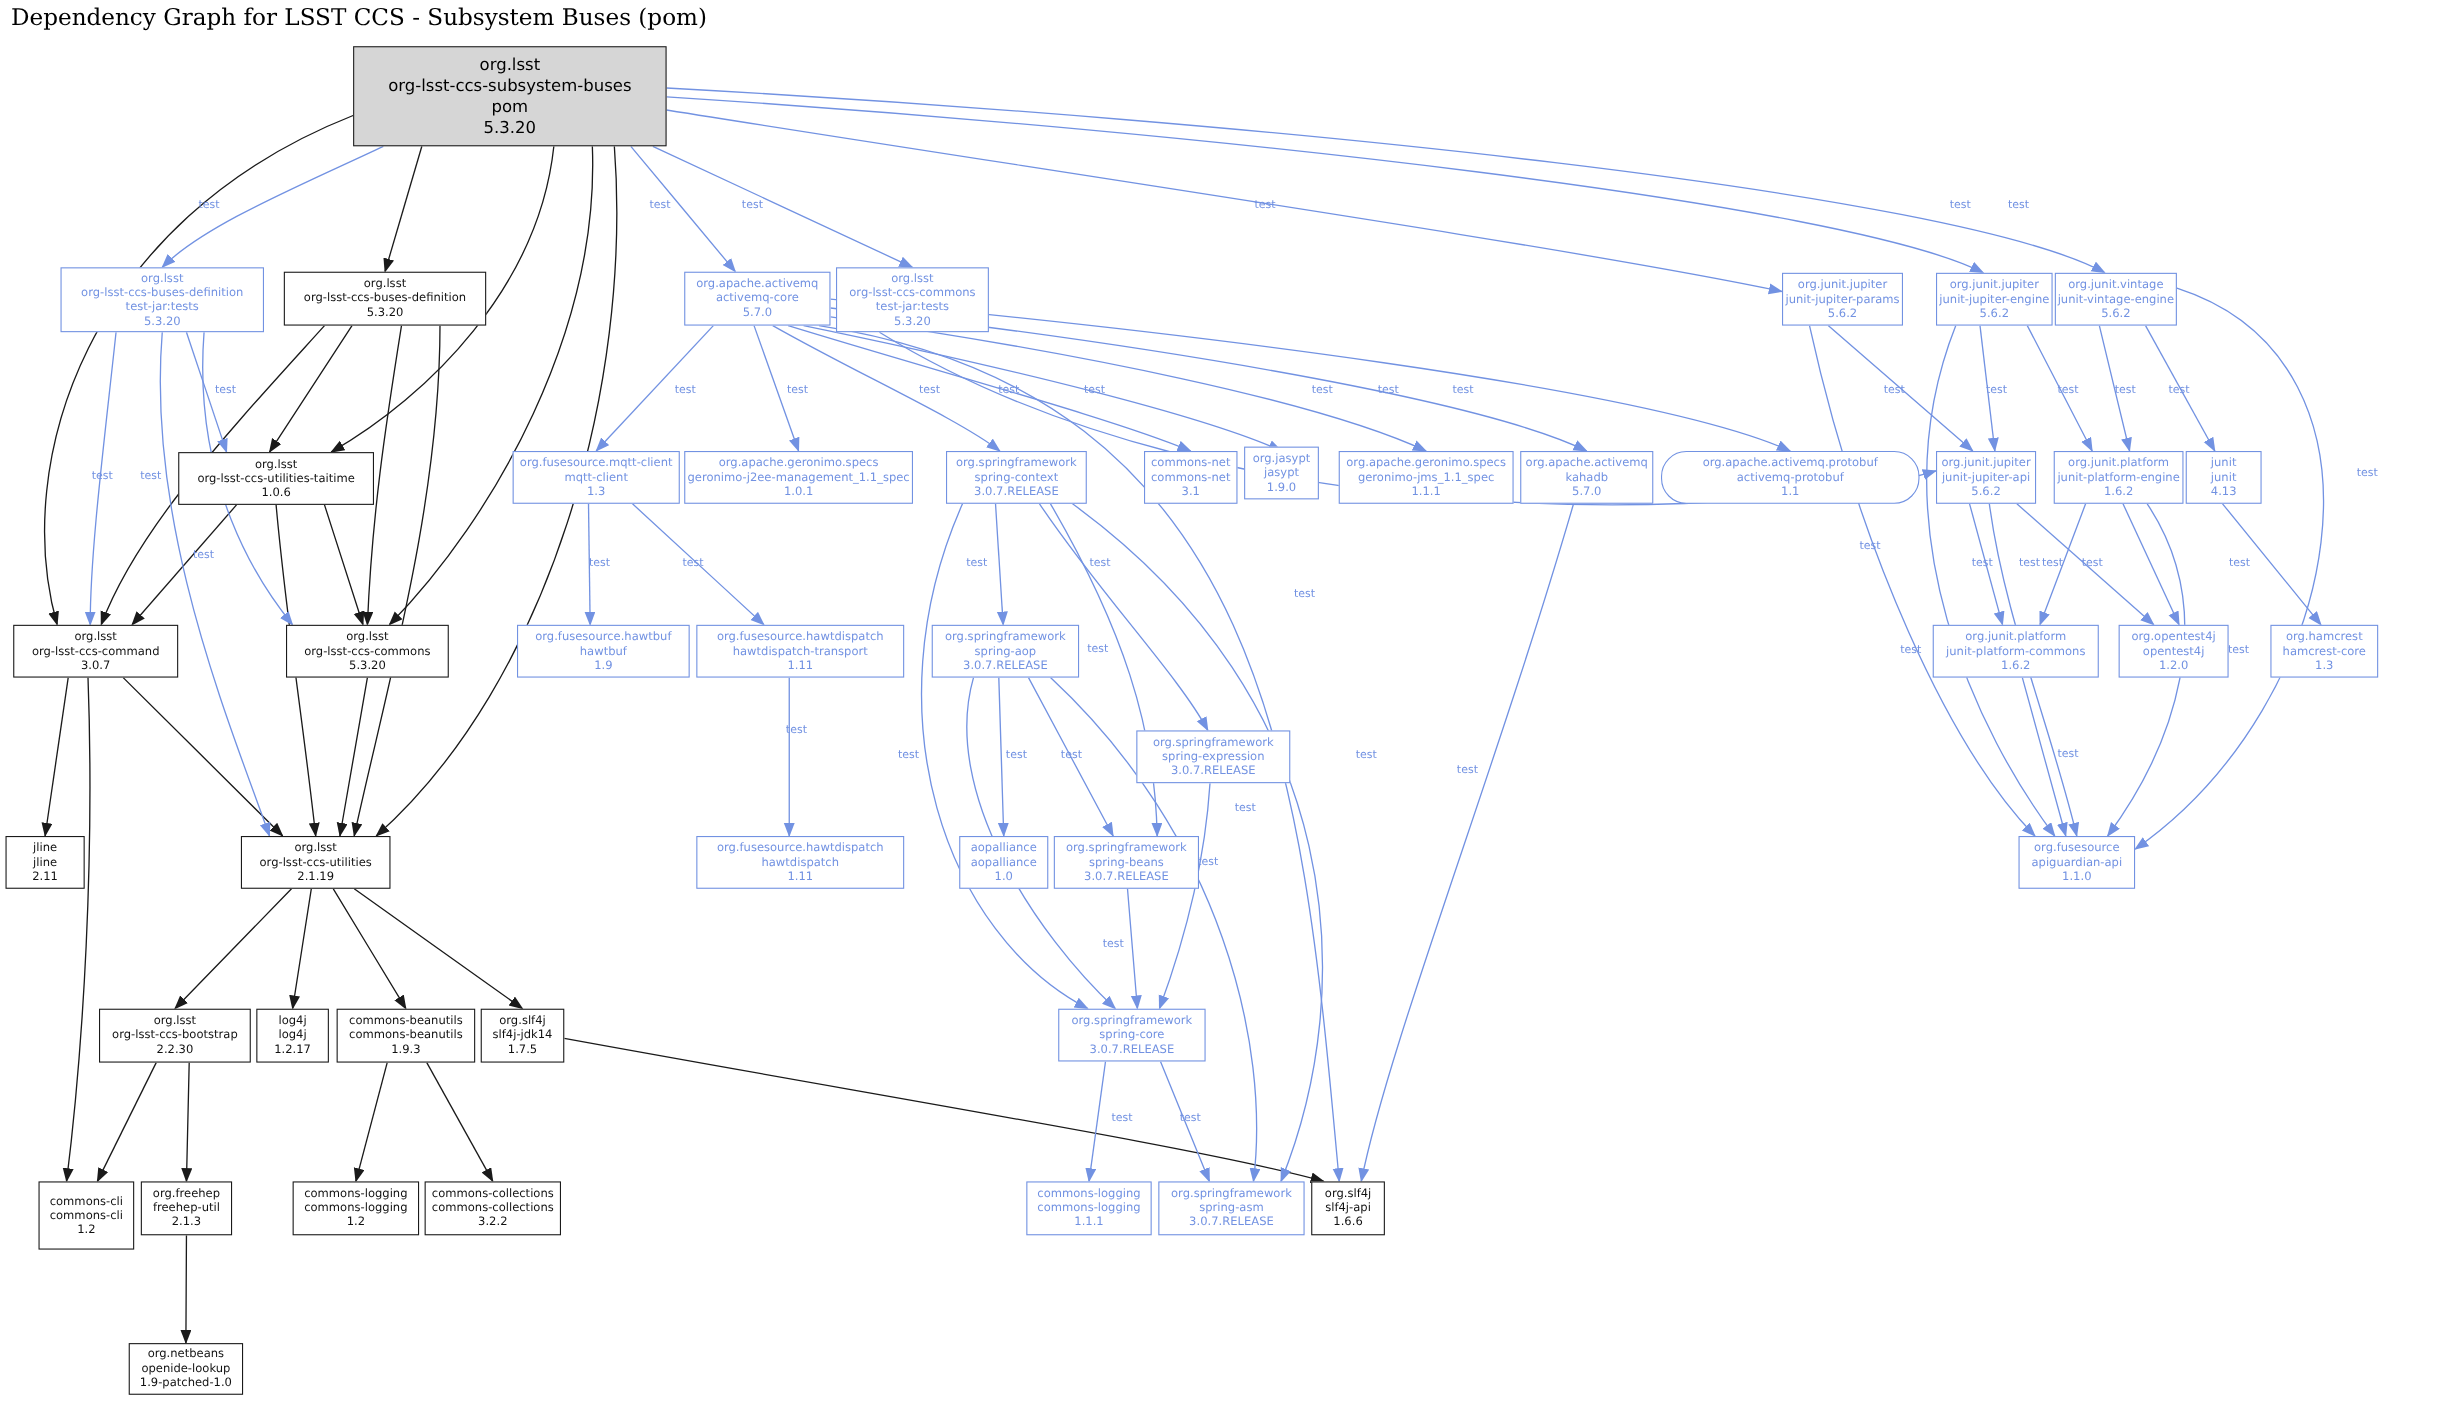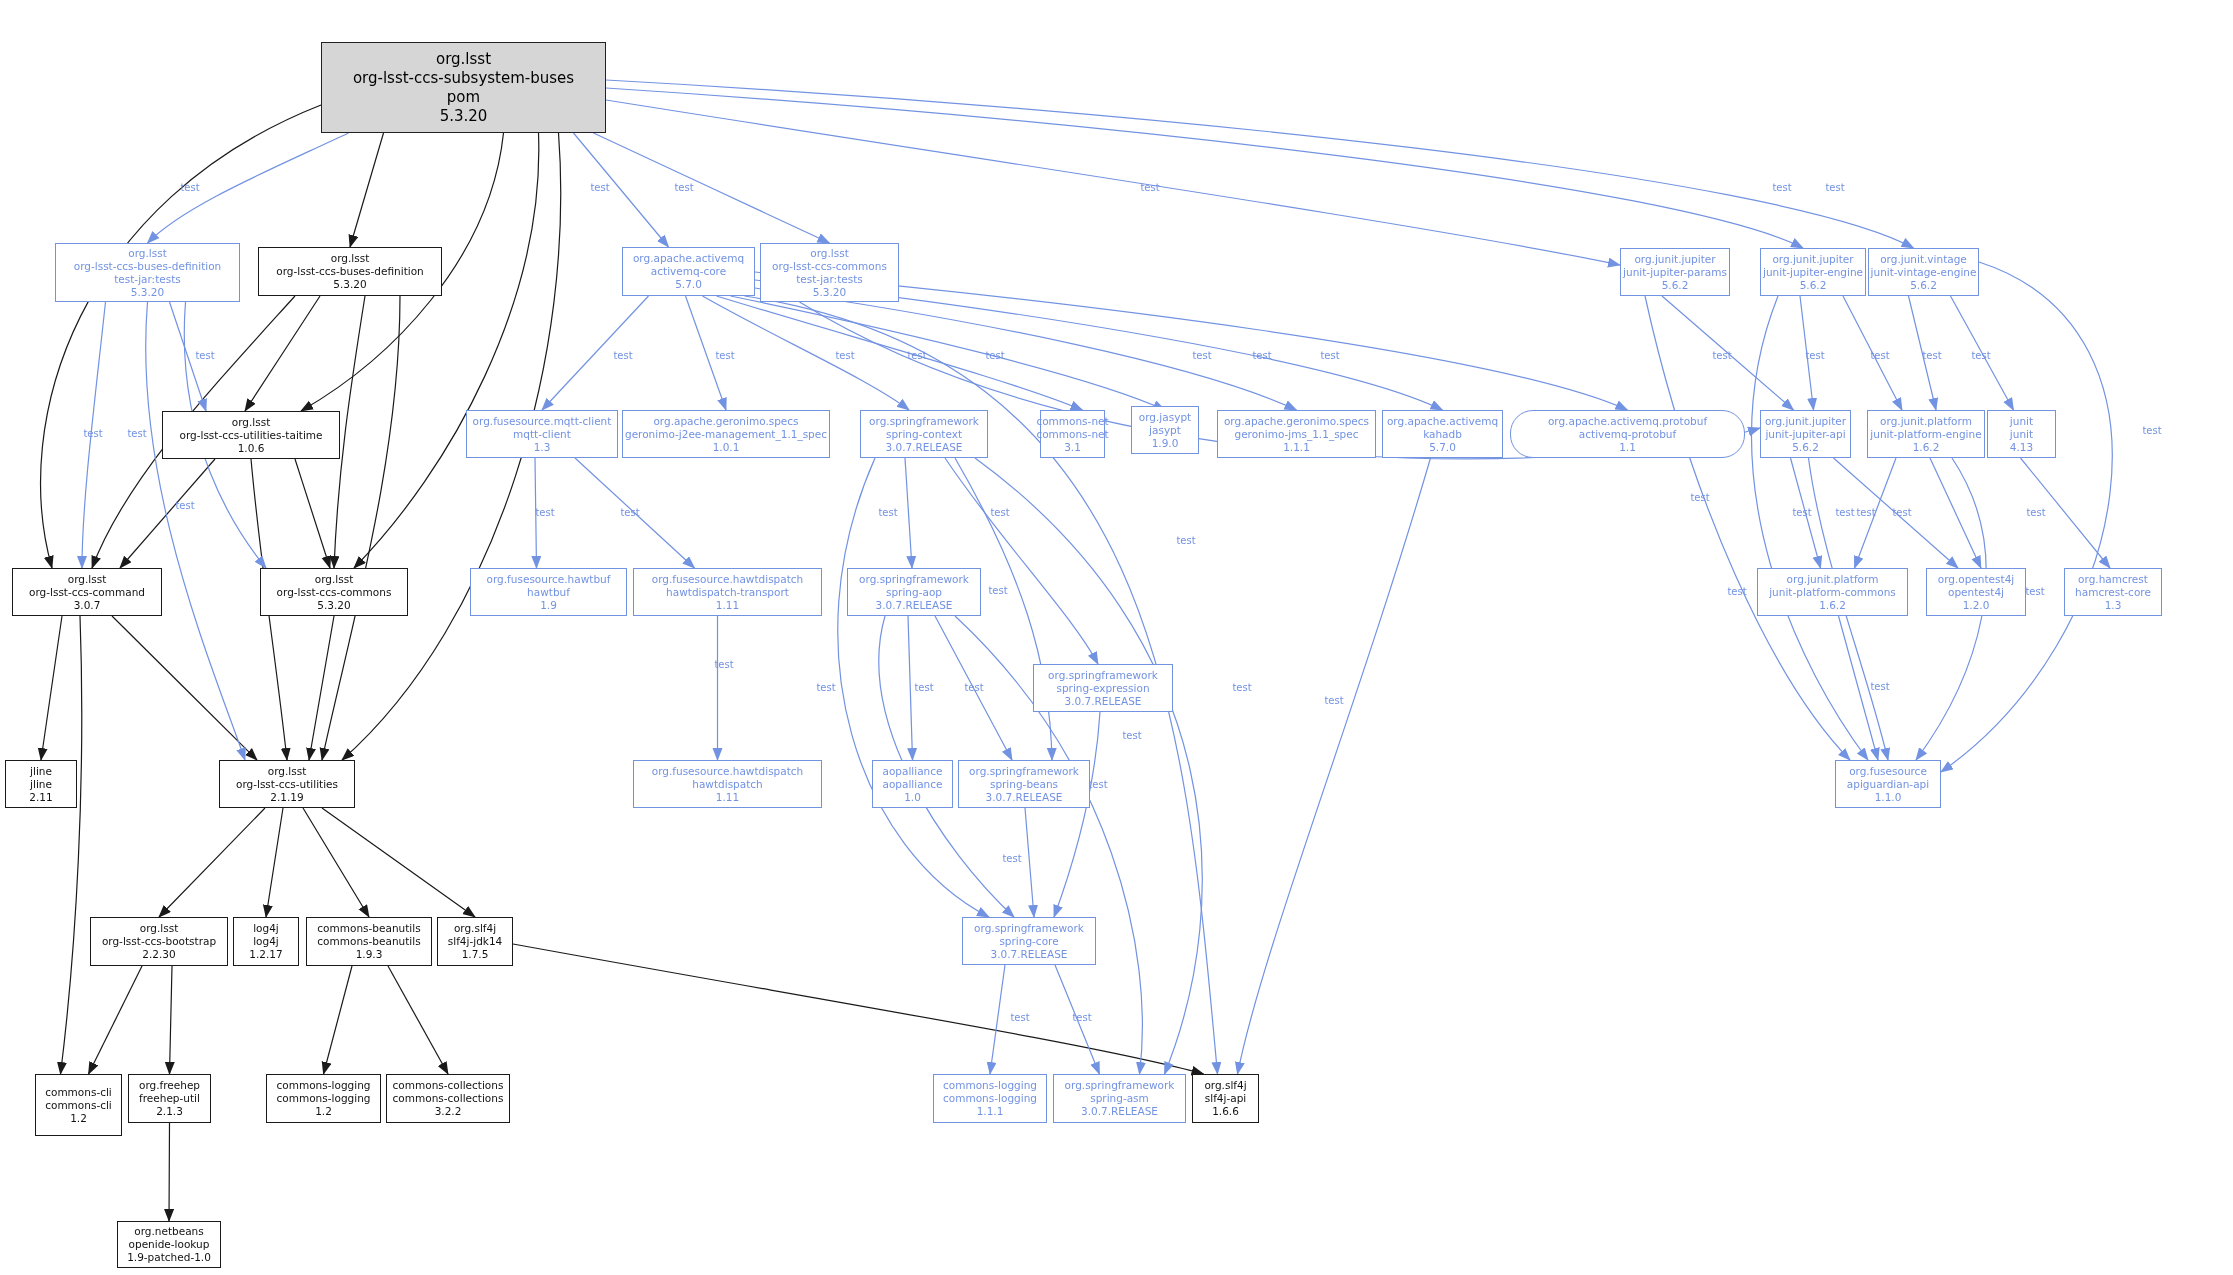--- a/index.html
+++ b/index.html
@@ -108,20 +108,21 @@
       <path d="M1979,262 C2190,330 2130,640 1941,772" class="edge test" marker-end="url(#arrow-test)"></path>
       <path d="M1790.5,458 C1800.5,494.6666666666667 1810.5,531.3333333333334 1820.5,568" class="edge test" marker-end="url(#arrow-test)"></path>
       <path d="M1833.5,458 C1875,494.6666666666667 1916.5,531.3333333333334 1958,568" class="edge test" marker-end="url(#arrow-test)"></path>
       <path d="M1808.5,458 C1822,560 1864,660 1888,760" class="edge test" marker-end="url(#arrow-test)"></path>
       <path d="M1896,458 C1882.1666666666667,494.6666666666667 1868.3333333333333,531.3333333333334 1854.5,568" class="edge test" marker-end="url(#arrow-test)"></path>
       <path d="M1930,458 C1947,494.6666666666667 1964,531.3333333333334 1981,568" class="edge test" marker-end="url(#arrow-test)"></path>
       <path d="M1952,458 C2020,560 1975,680 1916,760" class="edge test" marker-end="url(#arrow-test)"></path>
       <path d="M2020.5,458 C2050.3333333333335,494.6666666666667 2080.1666666666665,531.3333333333334 2110,568" class="edge test" marker-end="url(#arrow-test)"></path>
       <path d="M1838.5,616 C1851.6666666666667,664 1864.8333333333333,712 1878,760" class="edge test" marker-end="url(#arrow-test)"></path>
     </svg>
+  <div id="graph-title">Dependency Graph for LSST CCS - Subsystem Buses (pom)</div>
   <div id="nodes-layer">
       <div class="edge-label" style="left: 190px; top: 187px;">test</div>
       <div class="edge-label" style="left: 600px; top: 187px;">test</div>
       <div class="edge-label" style="left: 684px; top: 187px;">test</div>
       <div class="edge-label" style="left: 1150px; top: 187px;">test</div>
       <div class="edge-label" style="left: 1782px; top: 187px;">test</div>
       <div class="edge-label" style="left: 1835px; top: 187px;">test</div>
       <div class="edge-label" style="left: 205px; top: 355px;">test</div>
       <div class="edge-label" style="left: 93px; top: 433px;">test</div>
       <div class="edge-label" style="left: 185px; top: 505px;">test</div>
@@ -272,21 +273,21 @@
       <div class="node test" style="left: 622px; top: 410px; width: 208px; height: 48px;">
         <div class="node-line">org.apache.geronimo.specs</div>
         <div class="node-line">geronimo-j2ee-management_1.1_spec</div>
         <div class="node-line">1.0.1</div>
       </div>
       <div class="node test" style="left: 860px; top: 410px; width: 128px; height: 48px;">
         <div class="node-line">org.springframework</div>
         <div class="node-line">spring-context</div>
         <div class="node-line">3.0.7.RELEASE</div>
       </div>
-      <div class="node test" style="left: 1040px; top: 410px; width: 65px; height: 48px;">
+      <div class="node test" style="left: 1040px; top: 410px; width: 85px; height: 48px;">
         <div class="node-line">commons-net</div>
         <div class="node-line">commons-net</div>
         <div class="node-line">3.1</div>
       </div>
       <div class="node test" style="left: 1131px; top: 406px; width: 68px; height: 48px;">
         <div class="node-line">org.jasypt</div>
         <div class="node-line">jasypt</div>
         <div class="node-line">1.9.0</div>
       </div>
       <div class="node test" style="left: 1217px; top: 410px; width: 159px; height: 48px;">

